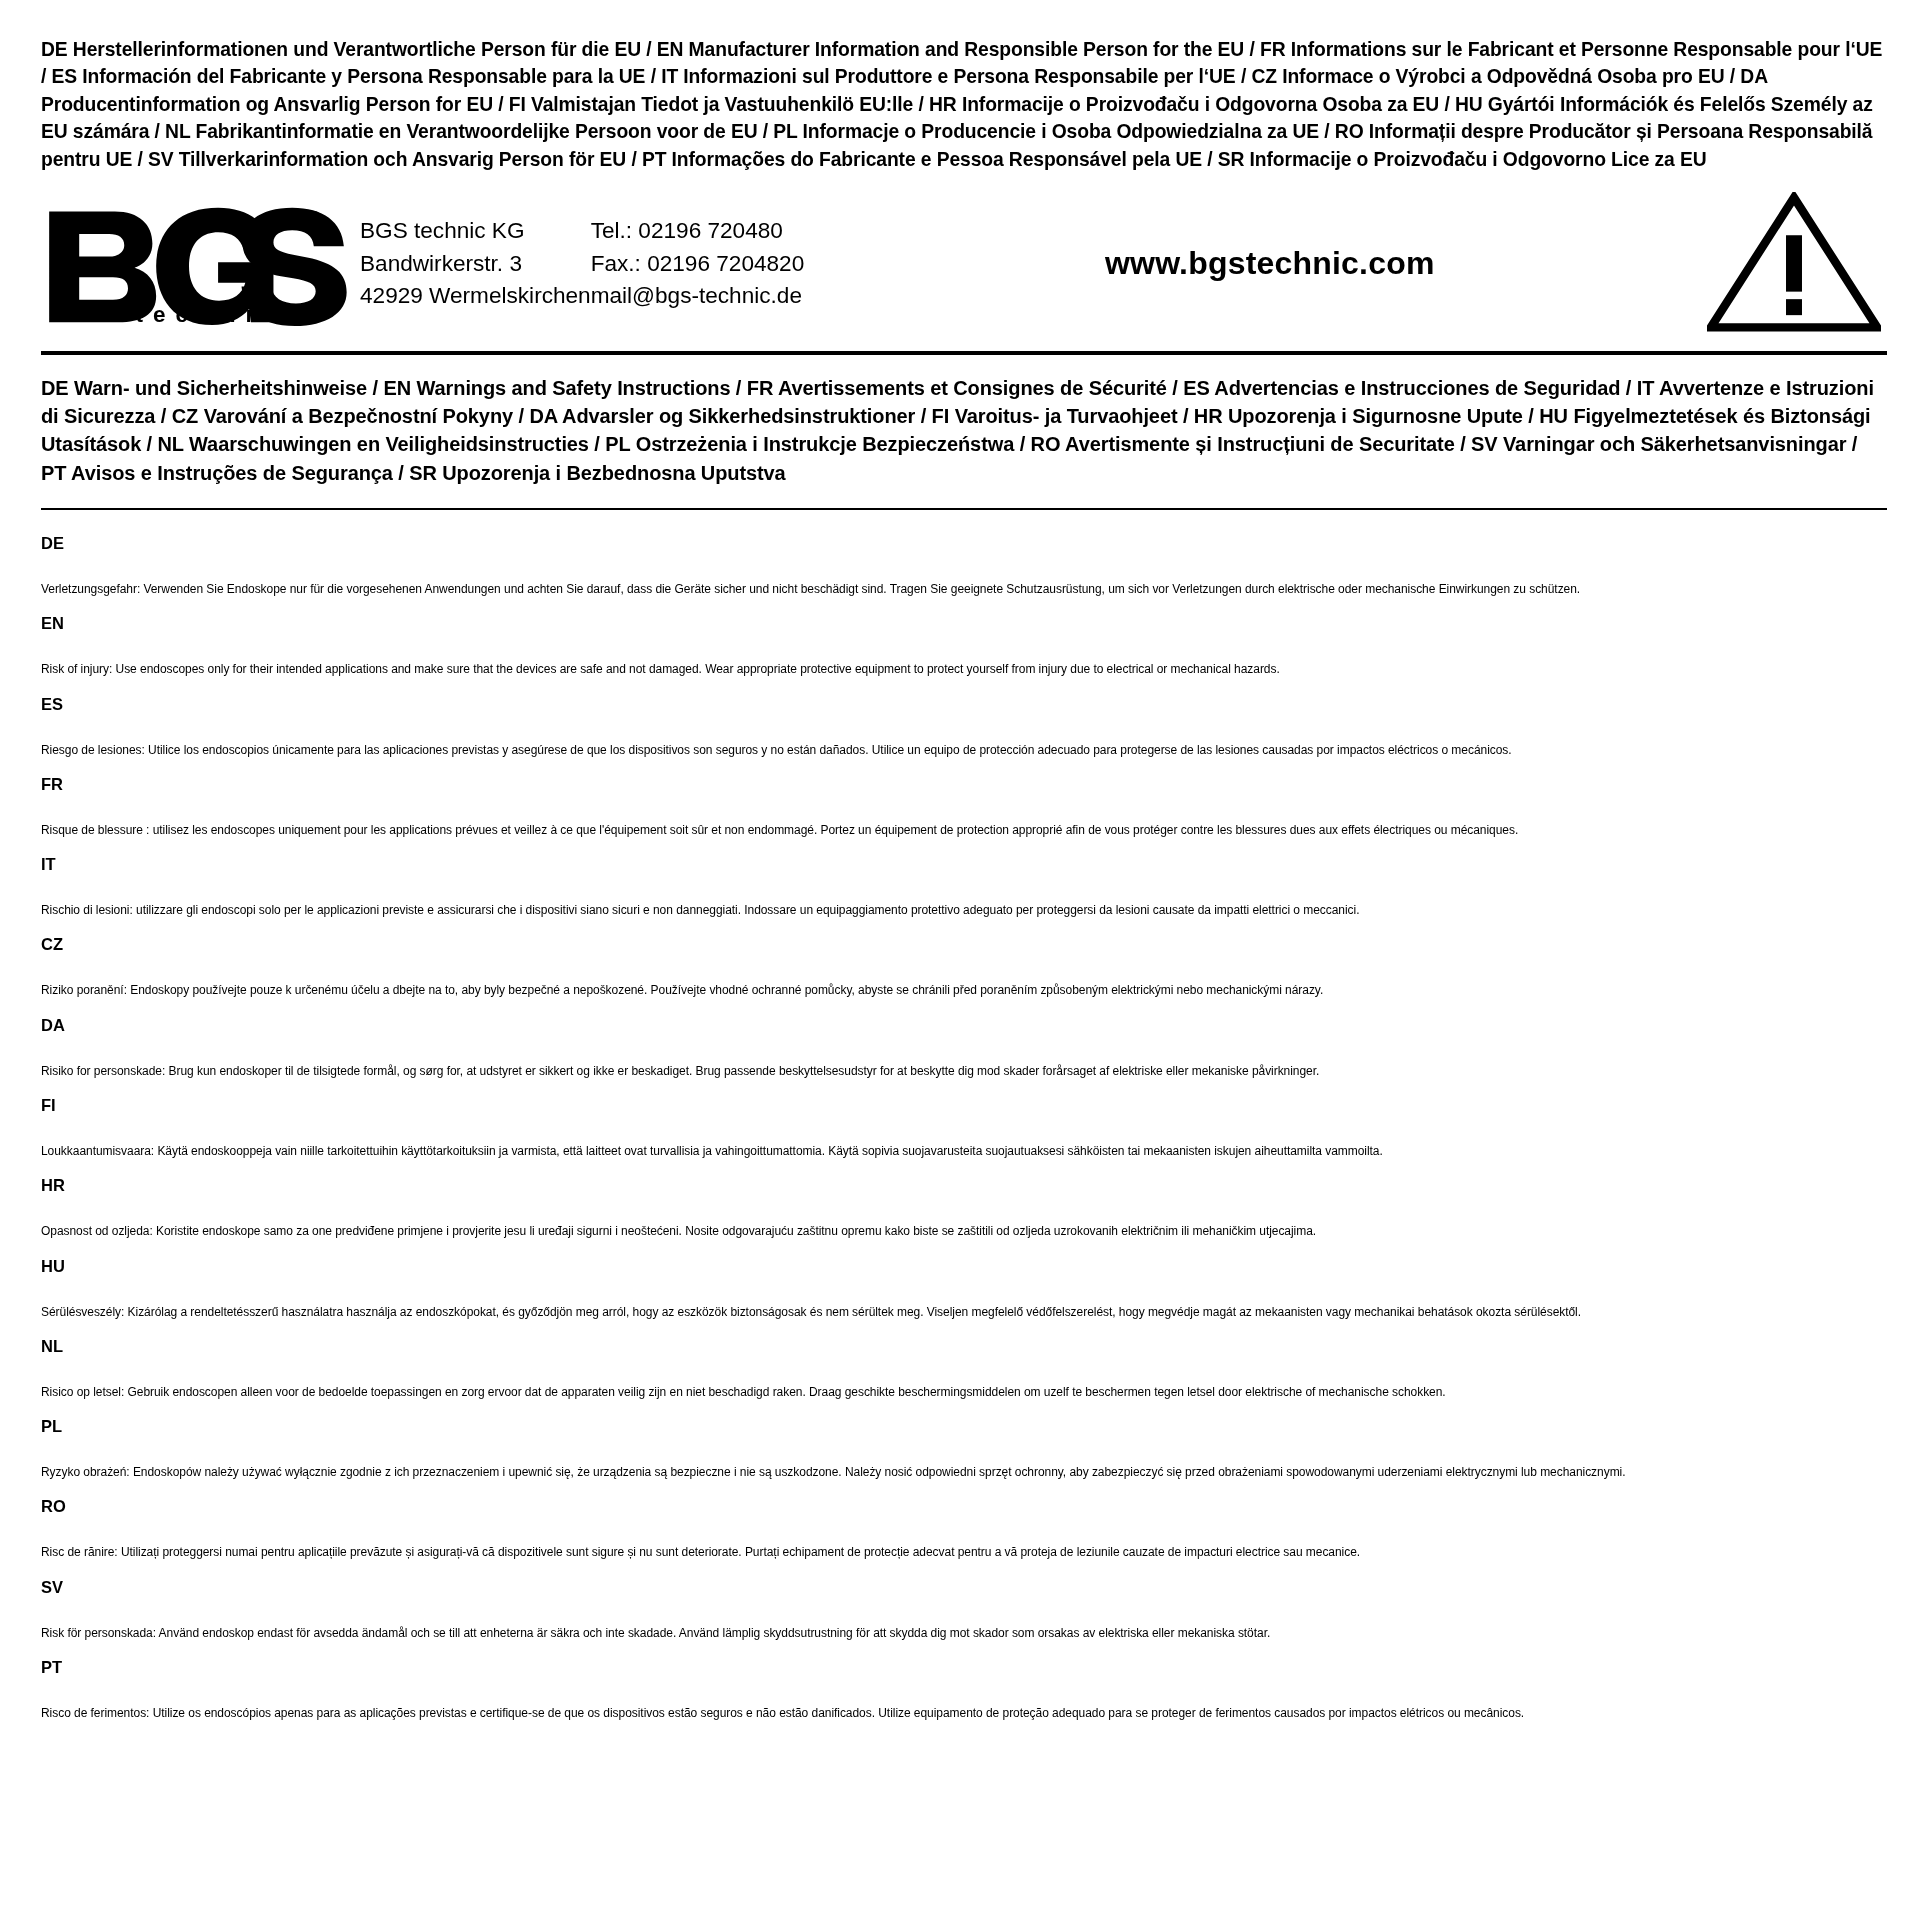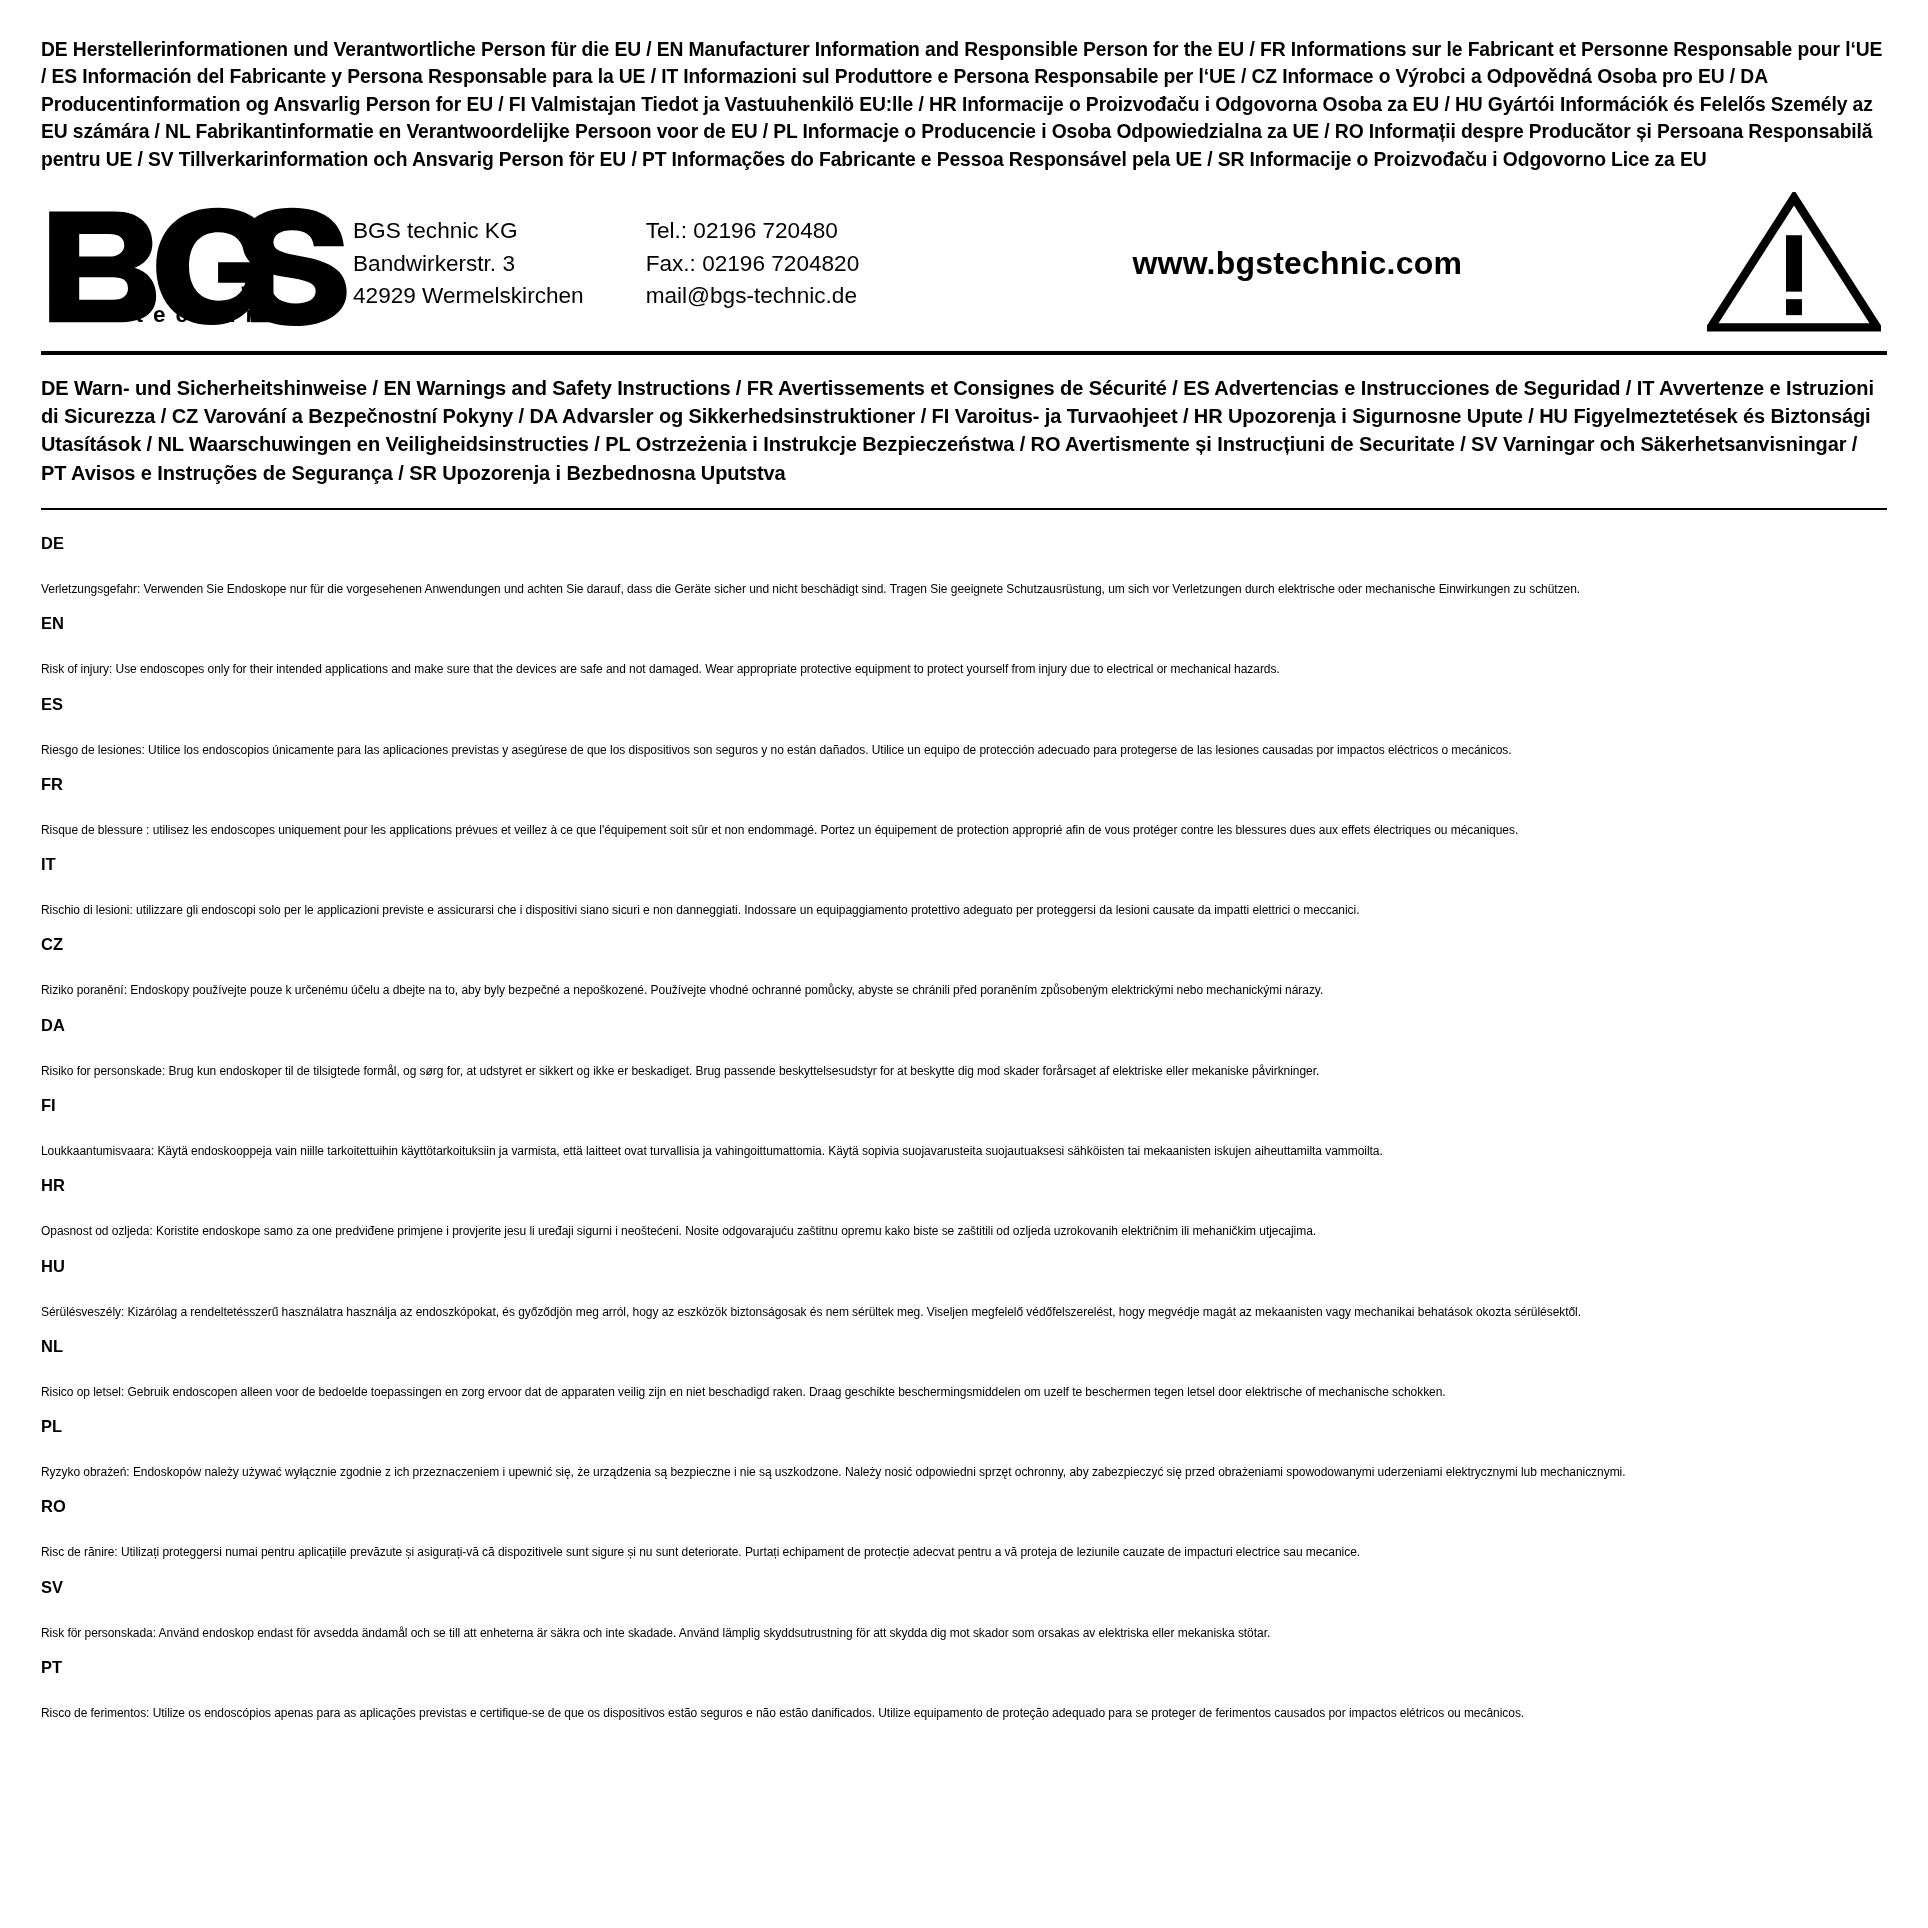--- a/index.html
+++ b/index.html
@@ -45,28 +45,27 @@
     width: 311px;
     flex: 0 0 311px;
     position: relative;
     padding-top: 3.8px;
   }
   .logo-svg { display: block; }
   .addr {
     flex: 0 0 auto;
     font-size: 22.6px;
     line-height: 1.42;
-    margin-left: 1px;
+    margin-left: 8px;
     white-space: nowrap;
   }
   .contact {
     flex: 0 0 auto;
     font-size: 22.6px;
     line-height: 1.42;
-    margin-left: 62px;
     white-space: nowrap;
   }
   .web {
     flex: 1 1 auto;
     text-align: center;
     font-size: 32px;
     font-weight: bold;
     letter-spacing: 0.2px;
     padding-left: 28px;
   }

